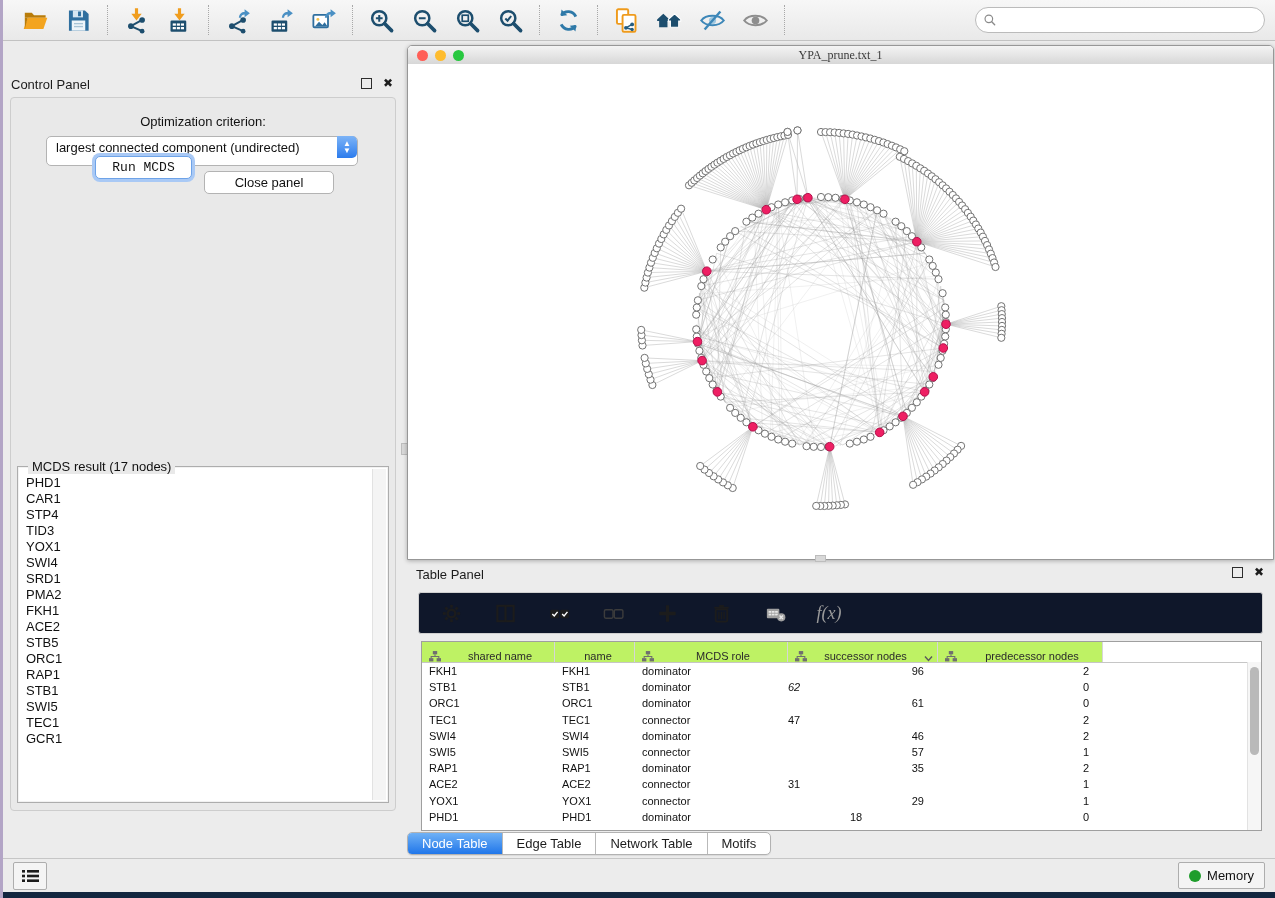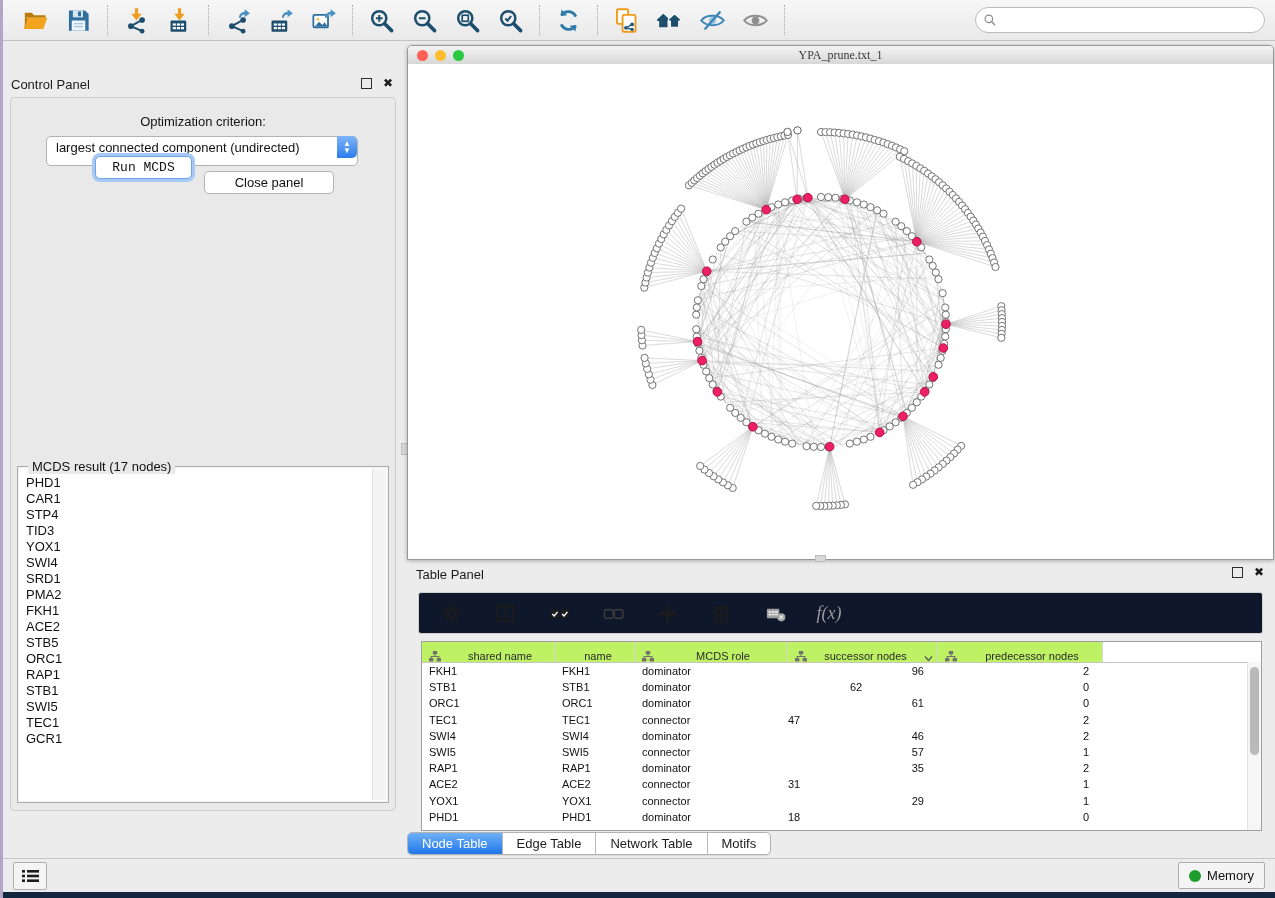--- a/index.html
+++ b/index.html
@@ -1160,21 +1160,21 @@
               <div class="td" style="width: 133px; text-align: left; padding: 0px 0px 0px 7px;">FKH1</div>
               <div class="td" style="width: 80px; text-align: left; padding: 0px 0px 0px 7px;">FKH1</div>
               <div class="td" style="width: 153px; text-align: left; padding: 0px 0px 0px 7px;">dominator</div>
               <div class="td" style="width: 150px; text-align: right; padding: 0px 14px 0px 0px;">96</div>
               <div class="td" style="width: 165px; text-align: right; padding: 0px 14px 0px 0px;">2</div>
             </div>
             <div class="trow">
               <div class="td" style="width: 133px; text-align: left; padding: 0px 0px 0px 7px;">STB1</div>
               <div class="td" style="width: 80px; text-align: left; padding: 0px 0px 0px 7px;">STB1</div>
               <div class="td" style="width: 153px; text-align: left; padding: 0px 0px 0px 7px;">dominator</div>
-              <div class="td" style="width: 150px; text-align: center; padding: 0px 14px 0px 0px;">62</div>
+              <div class="td" style="width: 150px; text-align: left; padding: 0px 14px 0px 0px; font-style: italic;">62</div>
               <div class="td" style="width: 165px; text-align: right; padding: 0px 14px 0px 0px;">0</div>
             </div>
             <div class="trow">
               <div class="td" style="width: 133px; text-align: left; padding: 0px 0px 0px 7px;">ORC1</div>
               <div class="td" style="width: 80px; text-align: left; padding: 0px 0px 0px 7px;">ORC1</div>
               <div class="td" style="width: 153px; text-align: left; padding: 0px 0px 0px 7px;">dominator</div>
               <div class="td" style="width: 150px; text-align: right; padding: 0px 14px 0px 0px;">61</div>
               <div class="td" style="width: 165px; text-align: right; padding: 0px 14px 0px 0px;">0</div>
             </div>
             <div class="trow">
@@ -1216,21 +1216,21 @@
               <div class="td" style="width: 133px; text-align: left; padding: 0px 0px 0px 7px;">YOX1</div>
               <div class="td" style="width: 80px; text-align: left; padding: 0px 0px 0px 7px;">YOX1</div>
               <div class="td" style="width: 153px; text-align: left; padding: 0px 0px 0px 7px;">connector</div>
               <div class="td" style="width: 150px; text-align: right; padding: 0px 14px 0px 0px;">29</div>
               <div class="td" style="width: 165px; text-align: right; padding: 0px 14px 0px 0px;">1</div>
             </div>
             <div class="trow">
               <div class="td" style="width: 133px; text-align: left; padding: 0px 0px 0px 7px;">PHD1</div>
               <div class="td" style="width: 80px; text-align: left; padding: 0px 0px 0px 7px;">PHD1</div>
               <div class="td" style="width: 153px; text-align: left; padding: 0px 0px 0px 7px;">dominator</div>
-              <div class="td" style="width: 150px; text-align: left; padding: 0px 14px 0px 0px;">18</div>
+              <div class="td" style="width: 150px; text-align: center; padding: 0px 14px 0px 0px;">18</div>
               <div class="td" style="width: 165px; text-align: right; padding: 0px 14px 0px 0px;">0</div>
             </div>
           </div>
         <div class="tscroll">
           <div class="tthumb"></div>
         </div>
       </div>
       <div class="tp-tabs">
         <div class="seg" id="tp-tabs">
             <div class="active">Node Table</div>

